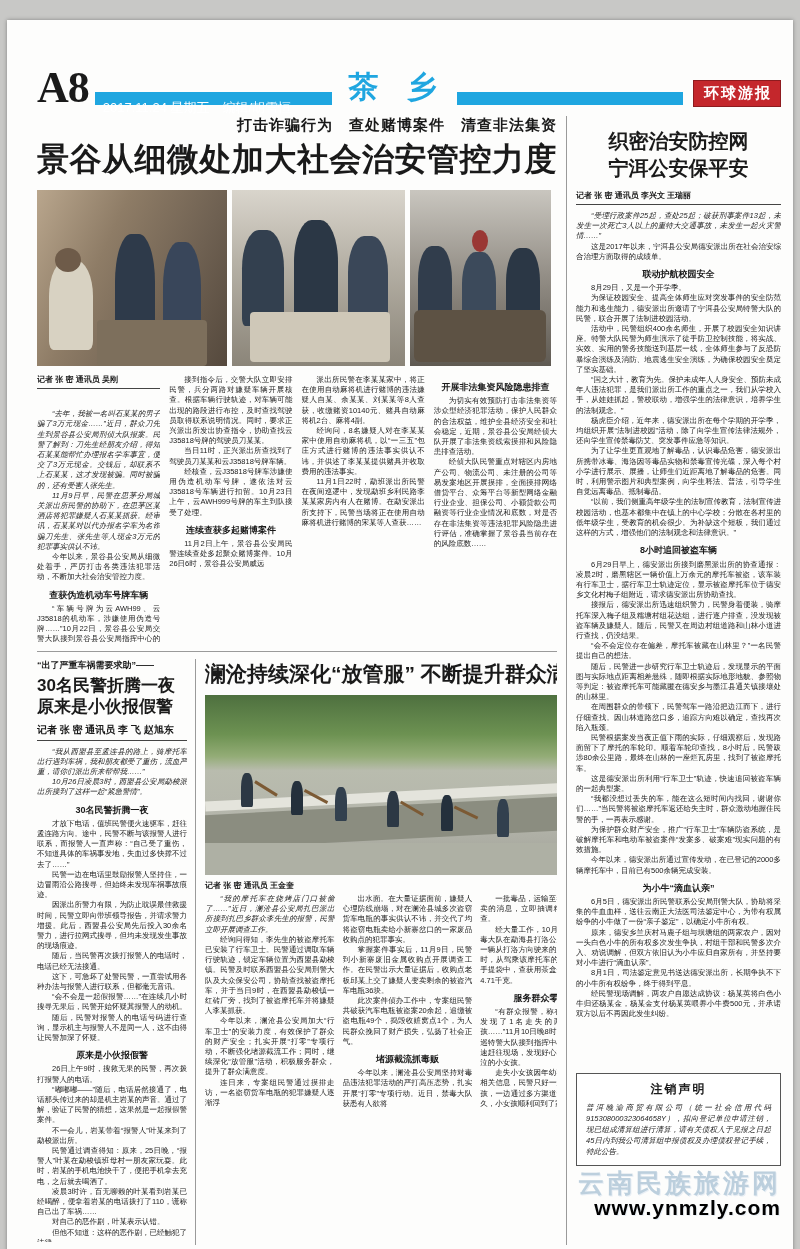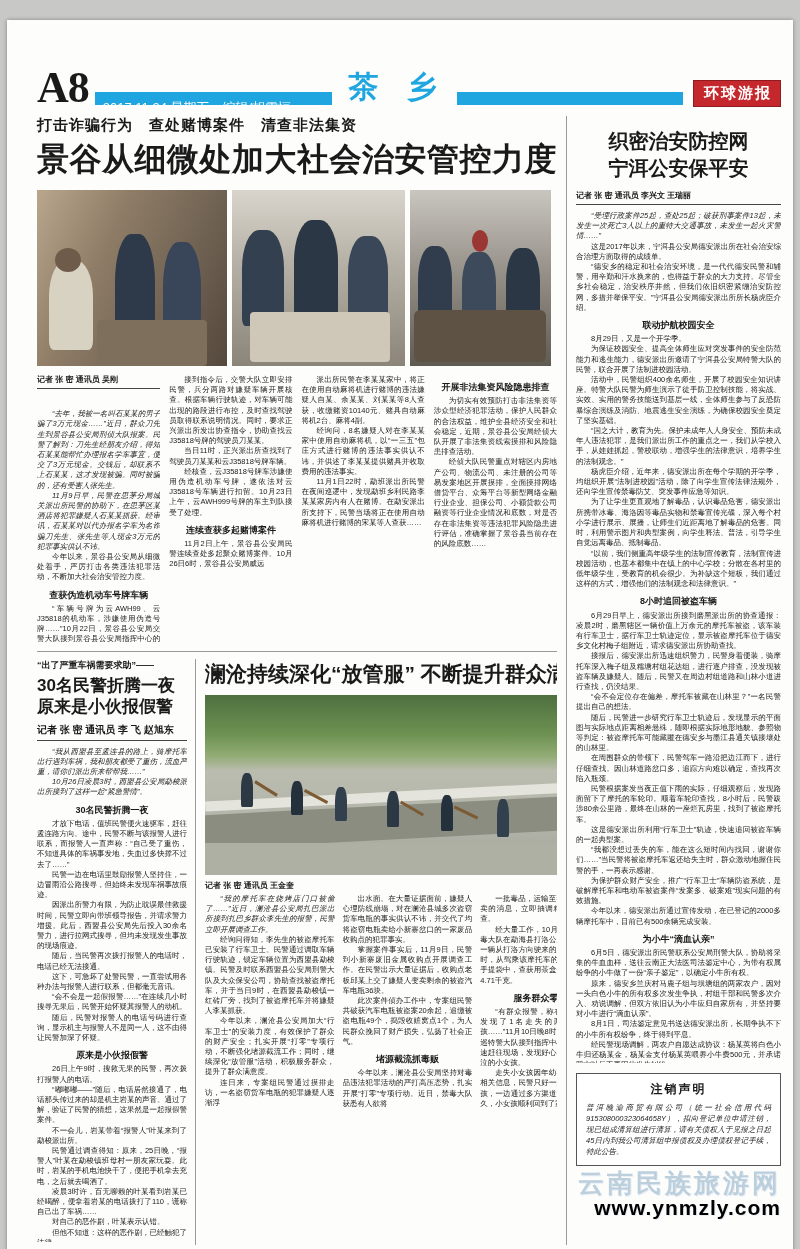--- a/index.html
+++ b/index.html
@@ -12,21 +12,21 @@
   .bar.left{flex:1.05;display:flex;align-items:center;}
   .bar.right{flex:1;}
   .dateline{color:#fff;font-size:13px;padding-left:8px;white-space:nowrap;margin-top:18px;}
   .section-name{color:#1fa6e0;font-weight:900;font-size:30px;letter-spacing:10px;margin:0 10px 0 16px;white-space:nowrap;}
   .masthead-box{background:#c4272c;color:#fff;font-weight:900;font-size:15px;letter-spacing:2px;padding:3px 8px 3px 10px;margin:0 0 1px 10px;white-space:nowrap;border:1px solid #8e1b1f;}
   
   .content{display:flex;margin:8px 12px 0 30px;}
   .left-zone{width:520px;flex:none;}
   .right-zone{flex:1;border-left:1px solid #9a9a9a;margin-left:9px;padding-left:9px;}
   
-  .kicker{text-align:left;font-weight:bold;font-size:15px;letter-spacing:1px;font-family:Liberation Mono, monospace;}
+  .kicker{text-align:right;font-weight:bold;font-size:15px;letter-spacing:1px;font-family:Liberation Mono, monospace;}
   .main-headline{text-align:center;font-weight:900;font-size:32px;letter-spacing:.5px;margin:3px 0 8px;white-space:nowrap;}
   .photos{display:flex;height:176px;}
   .photo{position:relative;overflow:hidden;flex:none;background:#777;}
   .photo+.photo{margin-left:5px;}
   .fig{position:absolute;display:block;}
   .main-cols{display:flex;margin-top:9px;height:268px;overflow:hidden;}
   .mcol{flex:1;overflow:hidden;}
   .mcol+.mcol{margin-left:9px;}
   
   .blk{margin:0;text-align:justify;text-indent:2em;font-size:7.5px;line-height:10.2px;}
@@ -206,21 +206,20 @@
 
     <div class="right-zone">
       <div class="ra-headline">
         <div>织密治安防控网</div>
         <div>宁洱公安保平安</div>
       </div>
       <div class="ra-byline">记者 张 密 通讯员 李兴文 王瑞丽</div>
       <div class="ra-body">
           <p class="blk blk-lead">“受理行政案件25起，查处25起；破获刑事案件13起，未发生一次死亡3人以上的重特大交通事故，未发生一起火灾警情……”</p>
           <p class="blk blk-p">这是2017年以来，宁洱县公安局德安派出所在社会治安综合治理方面取得的成绩单。</p>
-          <p class="blk blk-p">“德安乡的稳定和社会治安环境，是一代代德安民警和辅警，用辛勤和汗水换来的，也得益于群众的大力支持。尽管全乡社会稳定，治安秩序井然，但我们依旧织密紧绷治安防控网，多措并举保平安。”宁洱县公安局德安派出所所长杨虎臣介绍。</p>
           <p class="blk blk-sub">联动护航校园安全</p>
           <p class="blk blk-p">8月29日，又是一个开学季。</p>
           <p class="blk blk-p">为保证校园安全、提高全体师生应对突发事件的安全防范能力和逃生能力，德安派出所邀请了宁洱县公安局特警大队的民警，联合开展了法制进校园活动。</p>
           <p class="blk blk-p">活动中，民警组织400余名师生，开展了校园安全知识讲座。特警大队民警为师生演示了徒手防卫控制技能，将实战、实效、实用的警务技能送到基层一线，全体师生参与了反恐防暴综合演练及消防、地震逃生安全演练，为确保校园安全奠定了坚实基础。</p>
           <p class="blk blk-p">“国之大计，教育为先。保护未成年人人身安全、预防未成年人违法犯罪，是我们派出所工作的重点之一，我们从学校入手，从娃娃抓起，警校联动，增强学生的法律意识，培养学生的法制观念。”</p>
           <p class="blk blk-p">杨虎臣介绍，近年来，德安派出所在每个学期的开学季，均组织开展“法制进校园”活动，除了向学生宣传法律法规外，还向学生宣传禁毒防艾、突发事件应急等知识。</p>
           <p class="blk blk-p">为了让学生更直观地了解毒品，认识毒品危害，德安派出所携带冰毒、海洛因等毒品实物和禁毒宣传光碟，深入每个村小学进行展示、展播，让师生们近距离地了解毒品的危害。同时，利用警示图片和典型案例，向学生释法、普法，引导学生自觉远离毒品、抵制毒品。</p>
           <p class="blk blk-p">“以前，我们侧重高年级学生的法制宣传教育，法制宣传进校园活动，也基本都集中在镇上的中心学校；分散在各村里的低年级学生，受教育的机会很少。为补缺这个短板，我们通过这样的方式，增强他们的法制观念和法律意识。”</p>
           <p class="blk blk-sub">8小时追回被盗车辆</p>
           <p class="blk blk-p">6月29日早上，德安派出所接到磨黑派出所的协查通报：凌晨2时，磨黑辖区一辆价值上万余元的摩托车被盗，该车装有行车卫士，据行车卫士轨迹定位，显示被盗摩托车位于德安乡文化村梅子组附近，请求德安派出所协助查找。</p>

